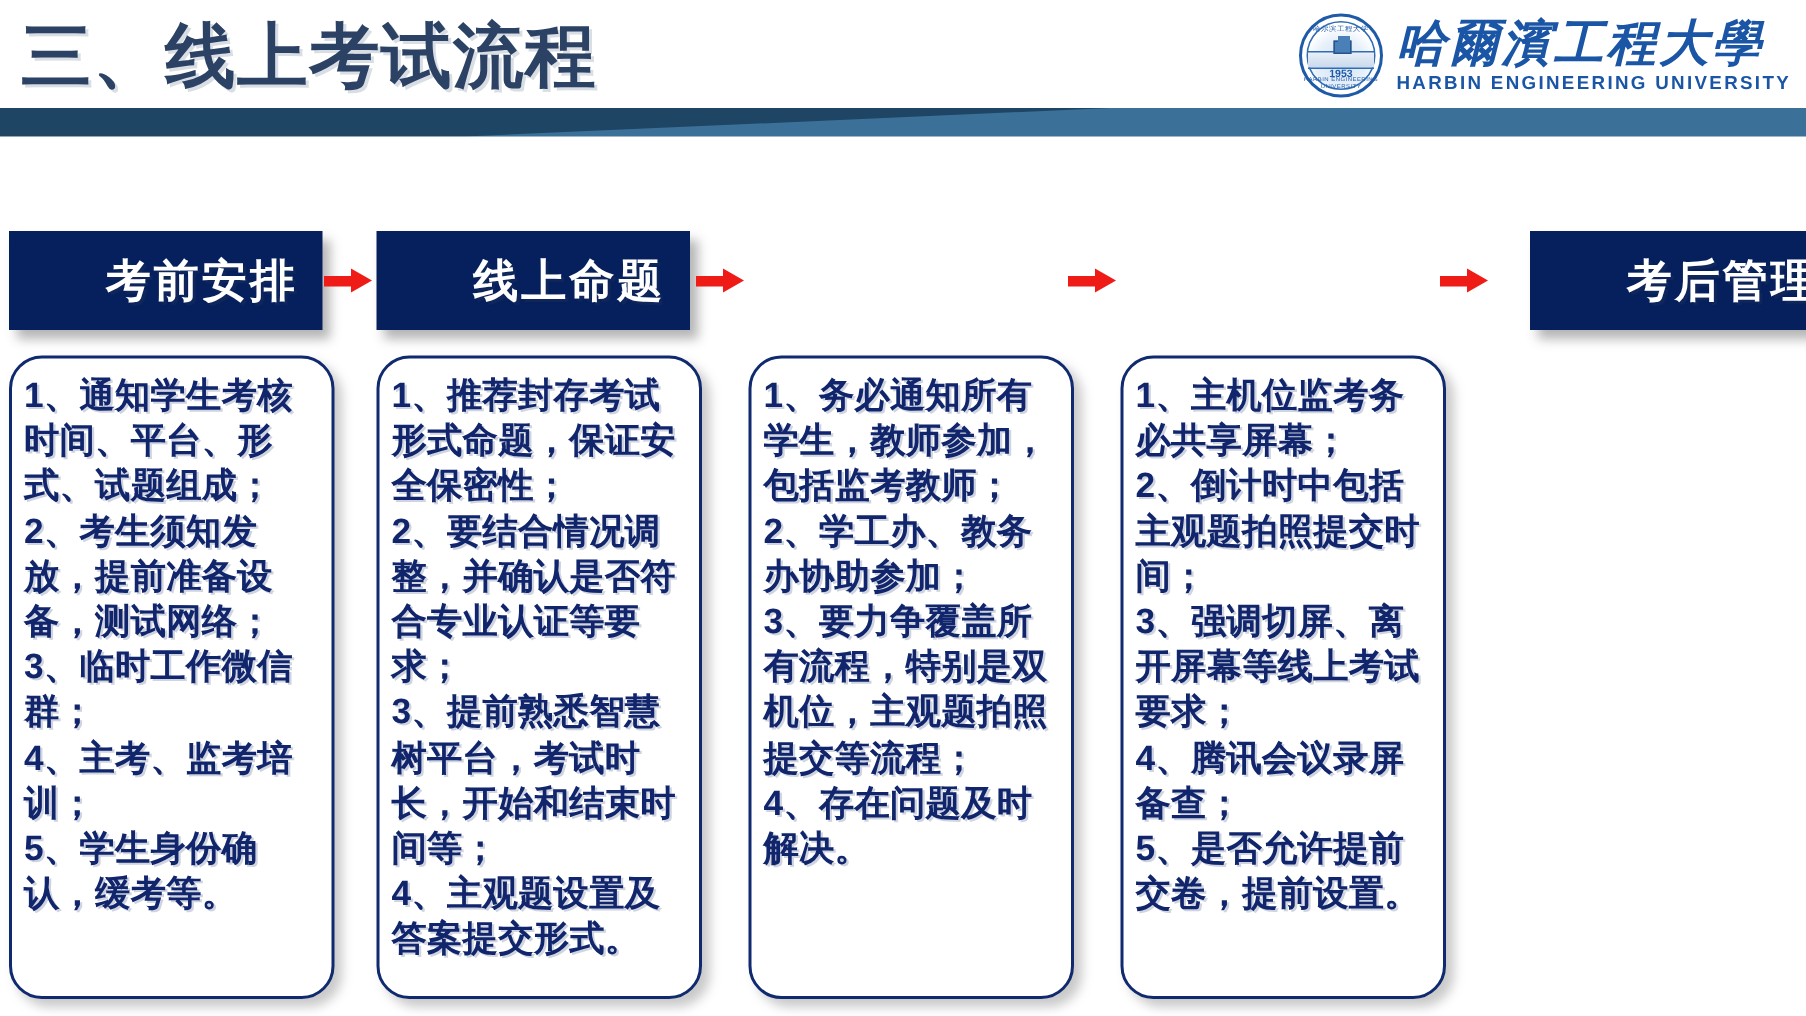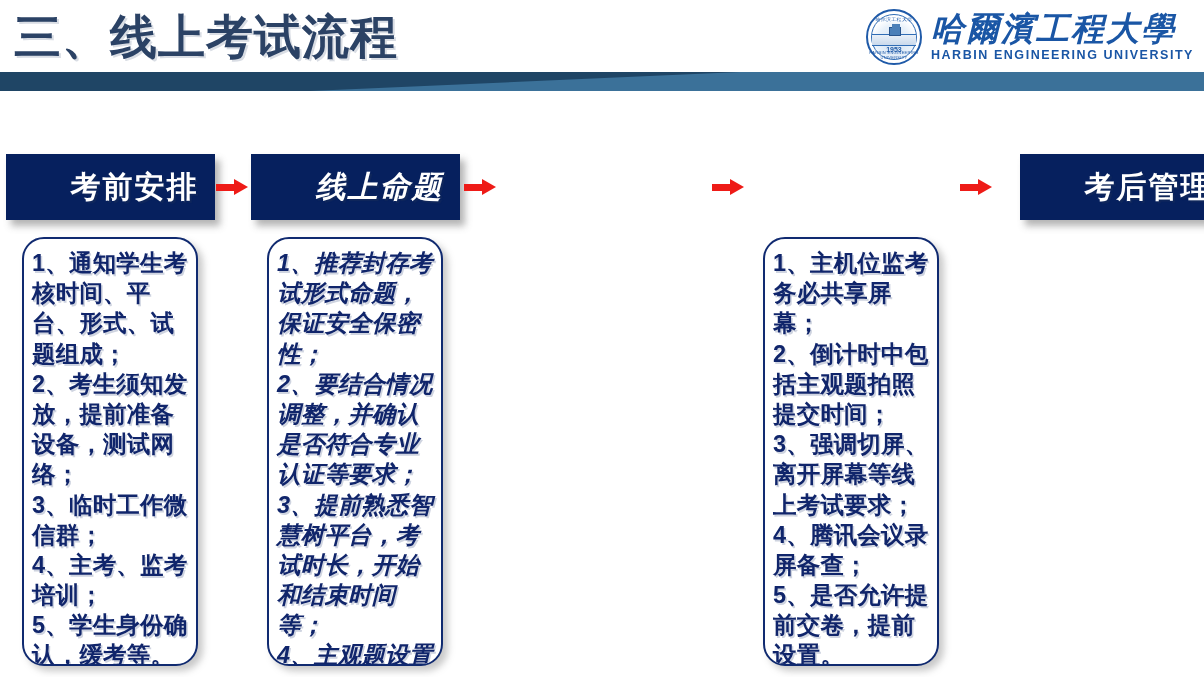--- a/index.html
+++ b/index.html
@@ -173,22 +173,22 @@
   .arrow .head {
     position:absolute;
     left:18px; top:0;
     width:0; height:0;
     border-top:8px solid transparent;
     border-bottom:8px solid transparent;
     border-left:14px solid #ee1b17;
   }
   .col-body {
     position:absolute;
-    left:16px; top:83px;
-    width:176px; height:429px;
+    left:0; top:83px;
+    width:217px; height:429px;
     border:2.5px solid #102a70;
     border-radius:22px;
     background:#ffffff;
     box-shadow:5px 5px 7px rgba(120,120,120,.40);
     padding:9px 7px 4px 8px;
     overflow:hidden;
   }
   .col-body .body-text {
     font-size:23.5px;
     font-weight:bold;
@@ -241,38 +241,44 @@
 4、主考、监考培训；
 5、学生身份确认，缓考等。</div>
       </div>
     </div>
 
     <div class="arrow" style="left:216px;">
       <div class="shaft"></div>
       <div class="head"></div>
     </div>
 
-    <div class="col col2" style="left:251px;font-style:italic;">
+    <div class="col col2" style="left:251px;">
       <div class="col-head">
         <span class="head-label">线上命题</span>
       </div>
       <div class="col-body">
         <div class="body-text">1、推荐封存考试形式命题，保证安全保密性；
 2、要结合情况调整，并确认是否符合专业认证等要求；
 3、提前熟悉智慧树平台，考试时长，开始和结束时间等；
 4、主观题设置及答案提交形式。</div>
       </div>
     </div>
 
     <div class="arrow" style="left:464px;">
       <div class="shaft"></div>
       <div class="head"></div>
     </div>
 
     <div class="col col3" style="left:499px;">
+      <div class="col-body">
+        <div class="body-text">1、务必通知所有学生，教师参加，包括监考教师；
+2、学工办、教务办协助参加；
+3、要力争覆盖所有流程，特别是双机位，主观题拍照提交等流程；
+4、存在问题及时解决。</div>
+      </div>
     </div>
 
     <div class="arrow" style="left:712px;">
       <div class="shaft"></div>
       <div class="head"></div>
     </div>
 
     <div class="col col4" style="left:747px;">
       <div class="col-body">
         <div class="body-text">1、主机位监考务必共享屏幕；

